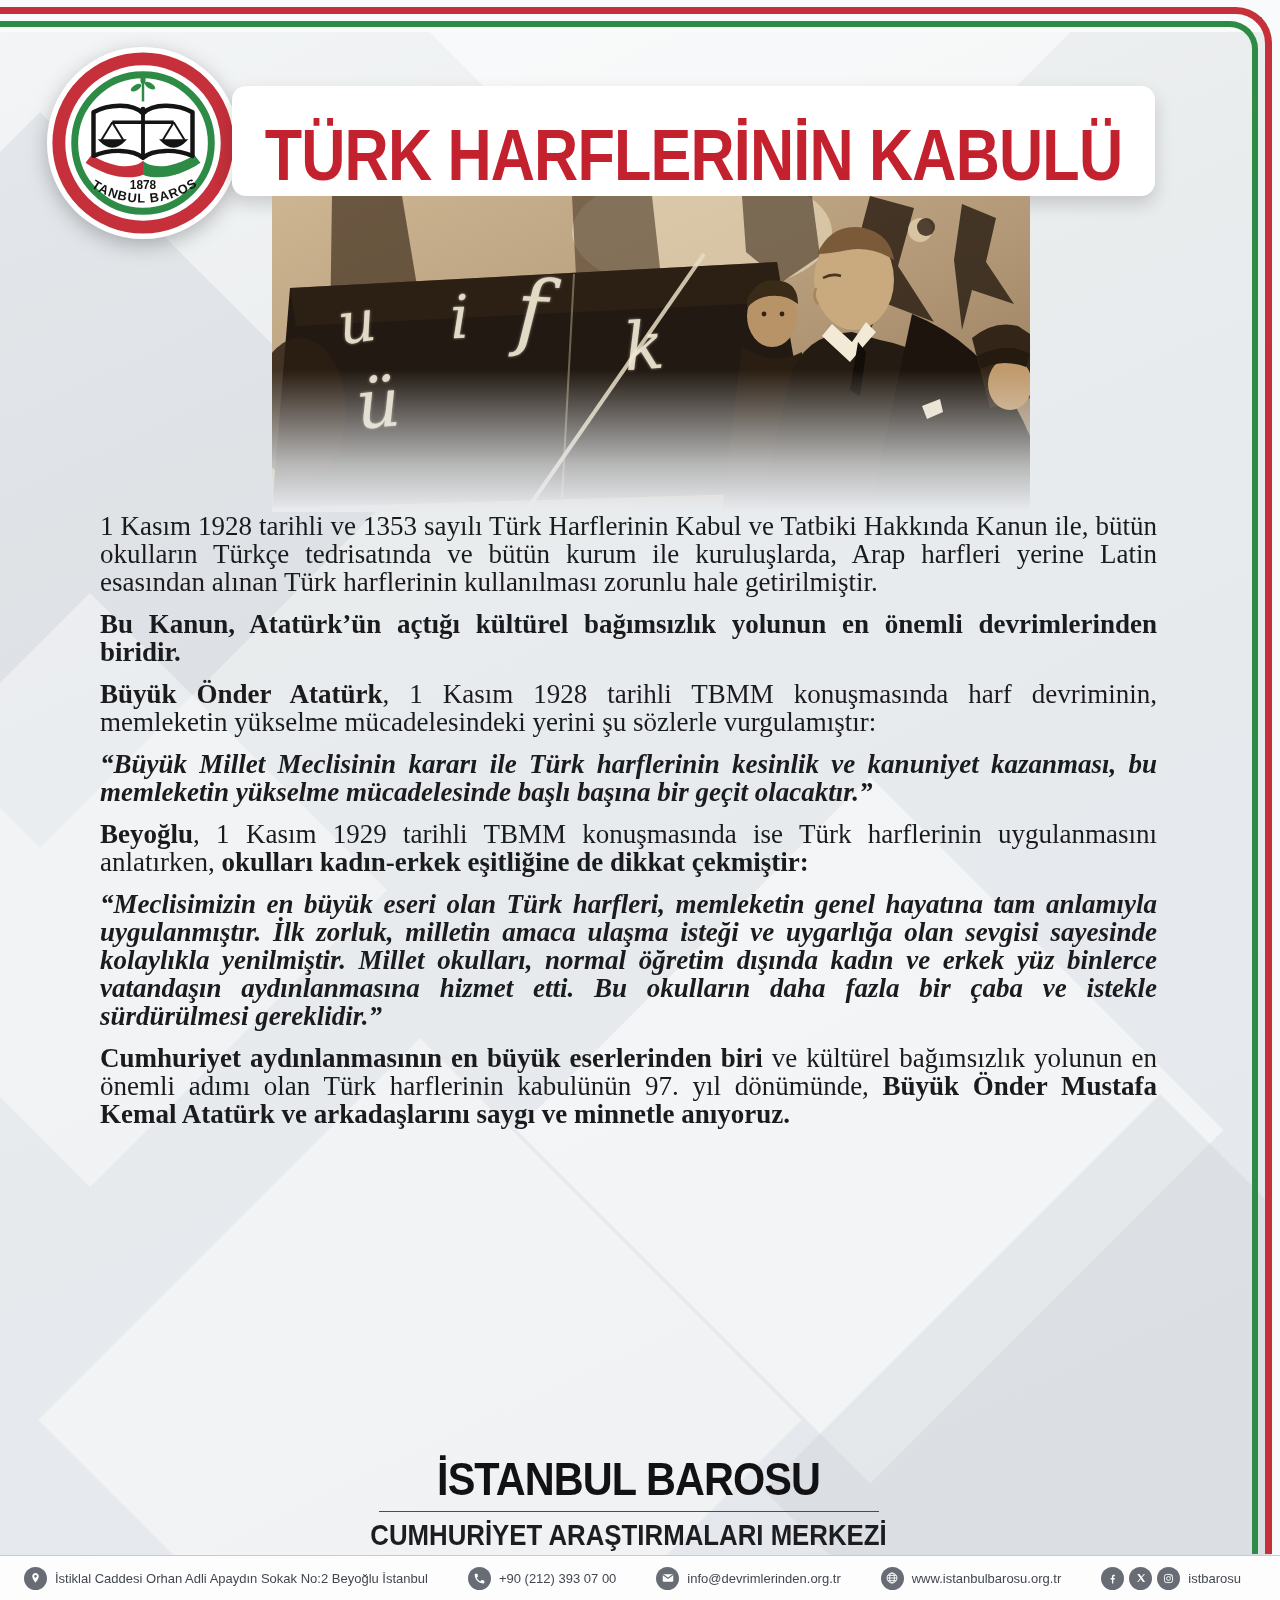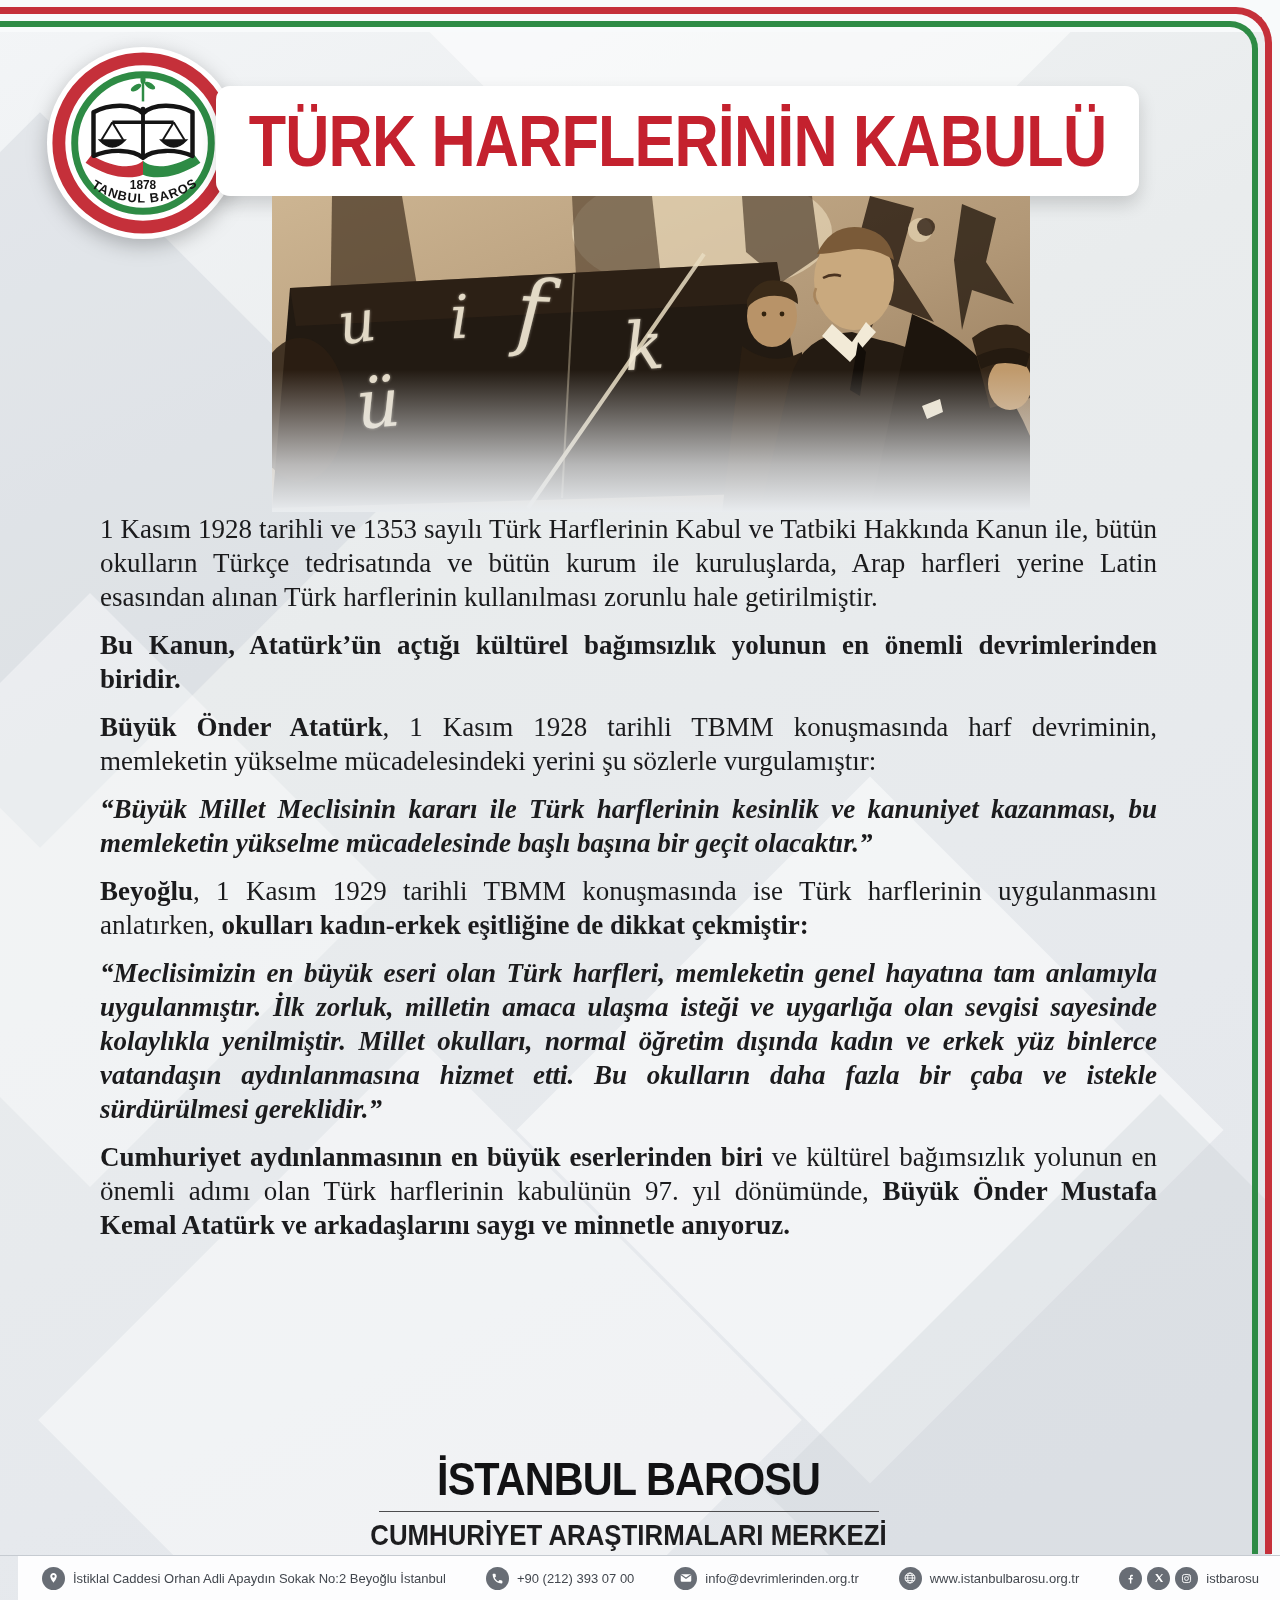--- a/index.html
+++ b/index.html
@@ -18,52 +18,52 @@
   .top-white{position:absolute;top:0;left:0;right:0;height:32px;background:#f8fafb;}
   .right-white{position:absolute;top:0;right:0;width:9px;bottom:44px;background:#f8fafb;}
   .line-red{position:absolute;top:7px;left:0;right:8px;bottom:46px;
             border-top:7px solid #c5303a;border-right:7px solid #c5303a;border-top-right-radius:36px;}
   .line-green{position:absolute;top:21px;left:0;right:22px;bottom:46px;
             border-top:6px solid #2e8b45;border-right:6px solid #2e8b45;border-top-right-radius:28px;}
   
   .logo{position:absolute;left:44px;top:44px;width:198px;height:198px;}
   .logo svg{filter:drop-shadow(0 6px 10px rgba(0,0,0,.25));}
   
-  .banner{position:absolute;left:216px;top:86px;width:923px;height:110px;background:#fff;
+  .banner{position:absolute;left:232px;top:86px;width:923px;height:110px;background:#fff;
           border-radius:14px;box-shadow:0 8px 18px rgba(0,0,0,.16);
-          display:flex;align-items:center;justify-content:center;}
+          display:flex;align-items:flex-end;justify-content:center;}
   .banner .title{font-size:72px;font-weight:bold;color:#c4212e;letter-spacing:-1px;
           transform:scaleX(.85);transform-origin:center;white-space:nowrap;}
   
   .photo{position:absolute;left:272px;top:196px;width:758px;height:316px;overflow:hidden;}
   .photo svg{position:absolute;left:0;top:0;}
   .chalk{position:absolute;font-family:"DejaVu Serif",serif;font-style:italic;
          color:#f3ead6;opacity:.92;text-shadow:0 0 3px rgba(255,248,230,.6);pointer-events:none;}
   .ch-u{left:66px;top:92px;font-size:58px;transform:rotate(-8deg);}
   .ch-uu{left:84px;top:168px;font-size:68px;transform:rotate(-5deg);}
   .ch-i{left:178px;top:86px;font-size:60px;transform:rotate(-2deg);}
   .ch-f{left:244px;top:66px;font-size:84px;transform:rotate(3deg);}
   .ch-k{left:352px;top:112px;font-size:66px;transform:rotate(-4deg);}
   .photo-fade{position:absolute;left:0;top:0;right:0;bottom:0;
      background:linear-gradient(to bottom,rgba(233,236,239,0) 55%,rgba(233,236,239,.75) 85%,#e9ecef 100%);}
   
   .article{position:absolute;left:100px;right:123px;top:512px;color:#1b1b1d;
-           font-family:"Liberation Serif",serif;font-size:27px;line-height:34px;text-align:justify;}
+           font-family:"Liberation Serif",serif;font-size:27px;line-height:28px;text-align:justify;}
   .article p{margin:0 0 14px 0;}
   .rg{font-weight:normal;}
   .bd{font-weight:bold;}
   .bi{font-weight:bold;font-style:italic;}
   
   .footer{position:absolute;left:100px;right:123px;top:1452px;text-align:center;color:#121214;}
   .footer-org{font-size:46px;font-weight:bold;letter-spacing:-1px;transform:scaleX(.9);transform-origin:center;}
   .footer-divider{width:500px;height:1px;background:#4c4c4e;margin:5px auto 6px auto;}
   .footer-center{font-size:30px;font-weight:bold;letter-spacing:0;transform:scaleX(.86);transform-origin:center;color:#1d1d1f;}
   
   .bar-sep{position:absolute;left:0;right:0;bottom:44px;height:1px;background:#c6cbd1;}
-  .contact-bar{position:absolute;left:18px;right:0;bottom:0;height:44px;background:#fdfdfe;
+  .contact-bar{position:absolute;left:0;right:0;bottom:0;height:44px;background:#fdfdfe;
       display:flex;align-items:center;justify-content:space-between;padding:0 24px;box-sizing:border-box;gap:40px;}
   .bar-item{display:flex;align-items:center;gap:8px;color:#42474e;font-size:13px;white-space:nowrap;}
   .cicon{width:23px;height:23px;border-radius:50%;background:#686d75;display:flex;
          align-items:center;justify-content:center;flex:0 0 auto;}
   .icon-row{display:flex;align-items:center;gap:5px;}
 </style>
 </head>
 <body>
 
 <div class="page">

